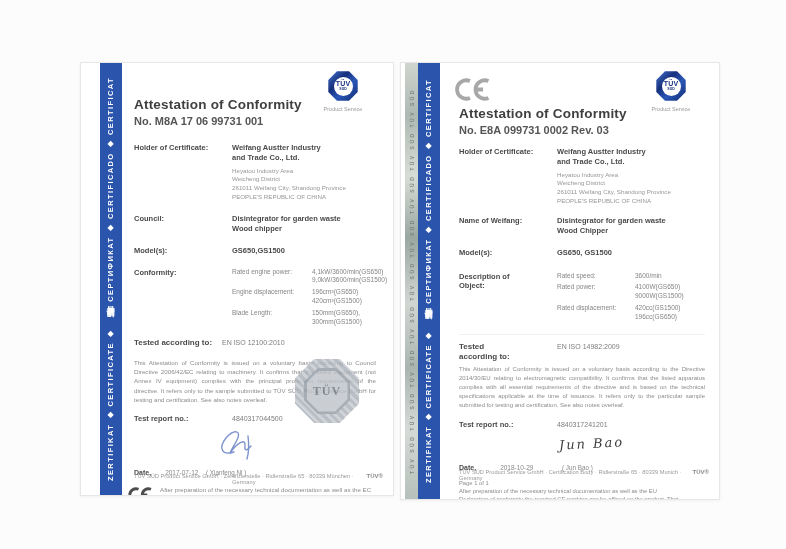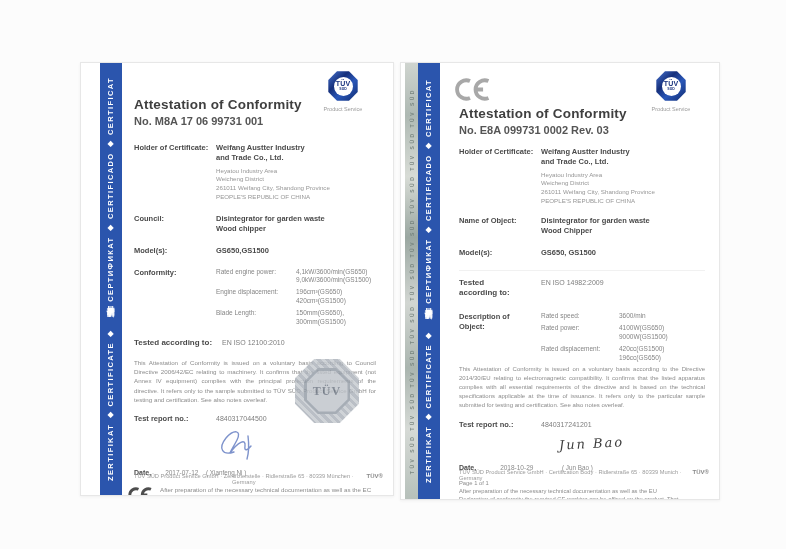--- a/index.html
+++ b/index.html
@@ -42,21 +42,21 @@
 
   .content{position:absolute;top:0;z-index:1;}
   #page-left .content{left:53px;width:242px;}
   #page-right .content{left:58px;width:246px;}
 
   .title{margin-top:34px;font-size:13.5px;font-weight:bold;color:#3f3f3f;letter-spacing:.2px;}
   #page-right .title{margin-top:4px;}
   .certno{margin-top:3px;font-size:11px;font-weight:bold;color:#555;}
 
   .row{display:flex;align-items:flex-start;}
-  .lbl{width:82px;flex-shrink:0;font-size:7.5px;font-weight:bold;color:#4a4a4a;
+  .lbl{width:98px;flex-shrink:0;font-size:7.5px;font-weight:bold;color:#4a4a4a;
        line-height:1.3;white-space:pre-line;}
   .val{font-size:7.5px;font-weight:bold;color:#4a4a4a;line-height:1.3;white-space:pre-line;}
   .val-light{font-size:7px;font-weight:normal;color:#7d7d7d;line-height:1.35;white-space:pre-line;}
   .addr{margin-top:4px;font-size:6.2px;font-weight:normal;color:#969696;line-height:1.45;white-space:pre-line;}
 
   .pgrid{display:grid;grid-template-columns:80px 1fr;row-gap:3px;}
   .pk,.pv{font-size:6.5px;color:#858585;line-height:1.35;white-space:pre-line;}
 
   .body-text{font-size:6.2px;color:#8c8c8c;line-height:1.5;text-align:justify;}
 
@@ -232,51 +232,51 @@
         <div class="val">Weifang Austter Industry
 and Trade Co., Ltd.</div>
         <div class="addr">Heyatou Industry Area
 Weicheng District
 261011 Weifang City, Shandong Province
 PEOPLE'S REPUBLIC OF CHINA</div>
       </div>
     </div>
 
     <div class="row" style="margin-top:10px;">
-      <div class="lbl">Name of Object:</div>
+      <div class="lbl">Name of Weifang:</div>
       <div class="val">Disintegrator for garden waste
 Wood Chipper</div>
     </div>
 
     <div class="row" style="margin-top:12px;">
       <div class="lbl">Model(s):</div>
       <div class="val">GS650, GS1500</div>
-    </div>
-
-    <div class="row hairline" style="margin-top:12px;padding-top:7px;">
-      <div class="lbl" style="font-size:8px;">Tested
-according to:</div>
-      <div class="val-light">EN ISO 14982:2009</div>
     </div>
 
     <div class="row" style="margin-top:14px;">
       <div class="lbl">Description of
 Object:</div>
       <div class="pgrid" style="grid-template-columns:78px 1fr;">
         <div class="pk">Rated speed:</div>
         <div class="pv">3600/min</div>
         <div class="pk">Rated power:</div>
         <div class="pv">4100W(GS650)
 9000W(GS1500)</div>
         <div class="pk">Rated displacement:</div>
         <div class="pv">420cc(GS1500)
 196cc(GS650)</div>
       </div>
     </div>
 
+    <div class="row hairline" style="margin-top:12px;padding-top:7px;">
+      <div class="lbl" style="font-size:8px;">Tested
+according to:</div>
+      <div class="val-light">EN ISO 14982:2009</div>
+    </div>
+
     <div class="body-text" style="margin-top:3px;font-size:6px;">This Attestation of Conformity is issued on a voluntary basis according to the Directive 2014/30/EU relating to electromagnetic compatibility. It confirms that the listed apparatus complies with all essential requirements of the directive and is based on the technical specifications applicable at the time of issuance. It refers only to the particular sample submitted for testing and certification. See also notes overleaf.</div>
 
     <div class="row" style="margin-top:10px;">
       <div class="lbl">Test report no.:</div>
       <div class="val-light">4840317241201</div>
     </div>
 
     <div class="sigarea" style="height:40px;margin-top:2px;">
       <div class="script" style="position:absolute;left:100px;top:4px;font-size:13px;">Jun Bao</div>
       <div class="signer" style="left:103px;bottom:1px;">( Jun Bao )</div>

